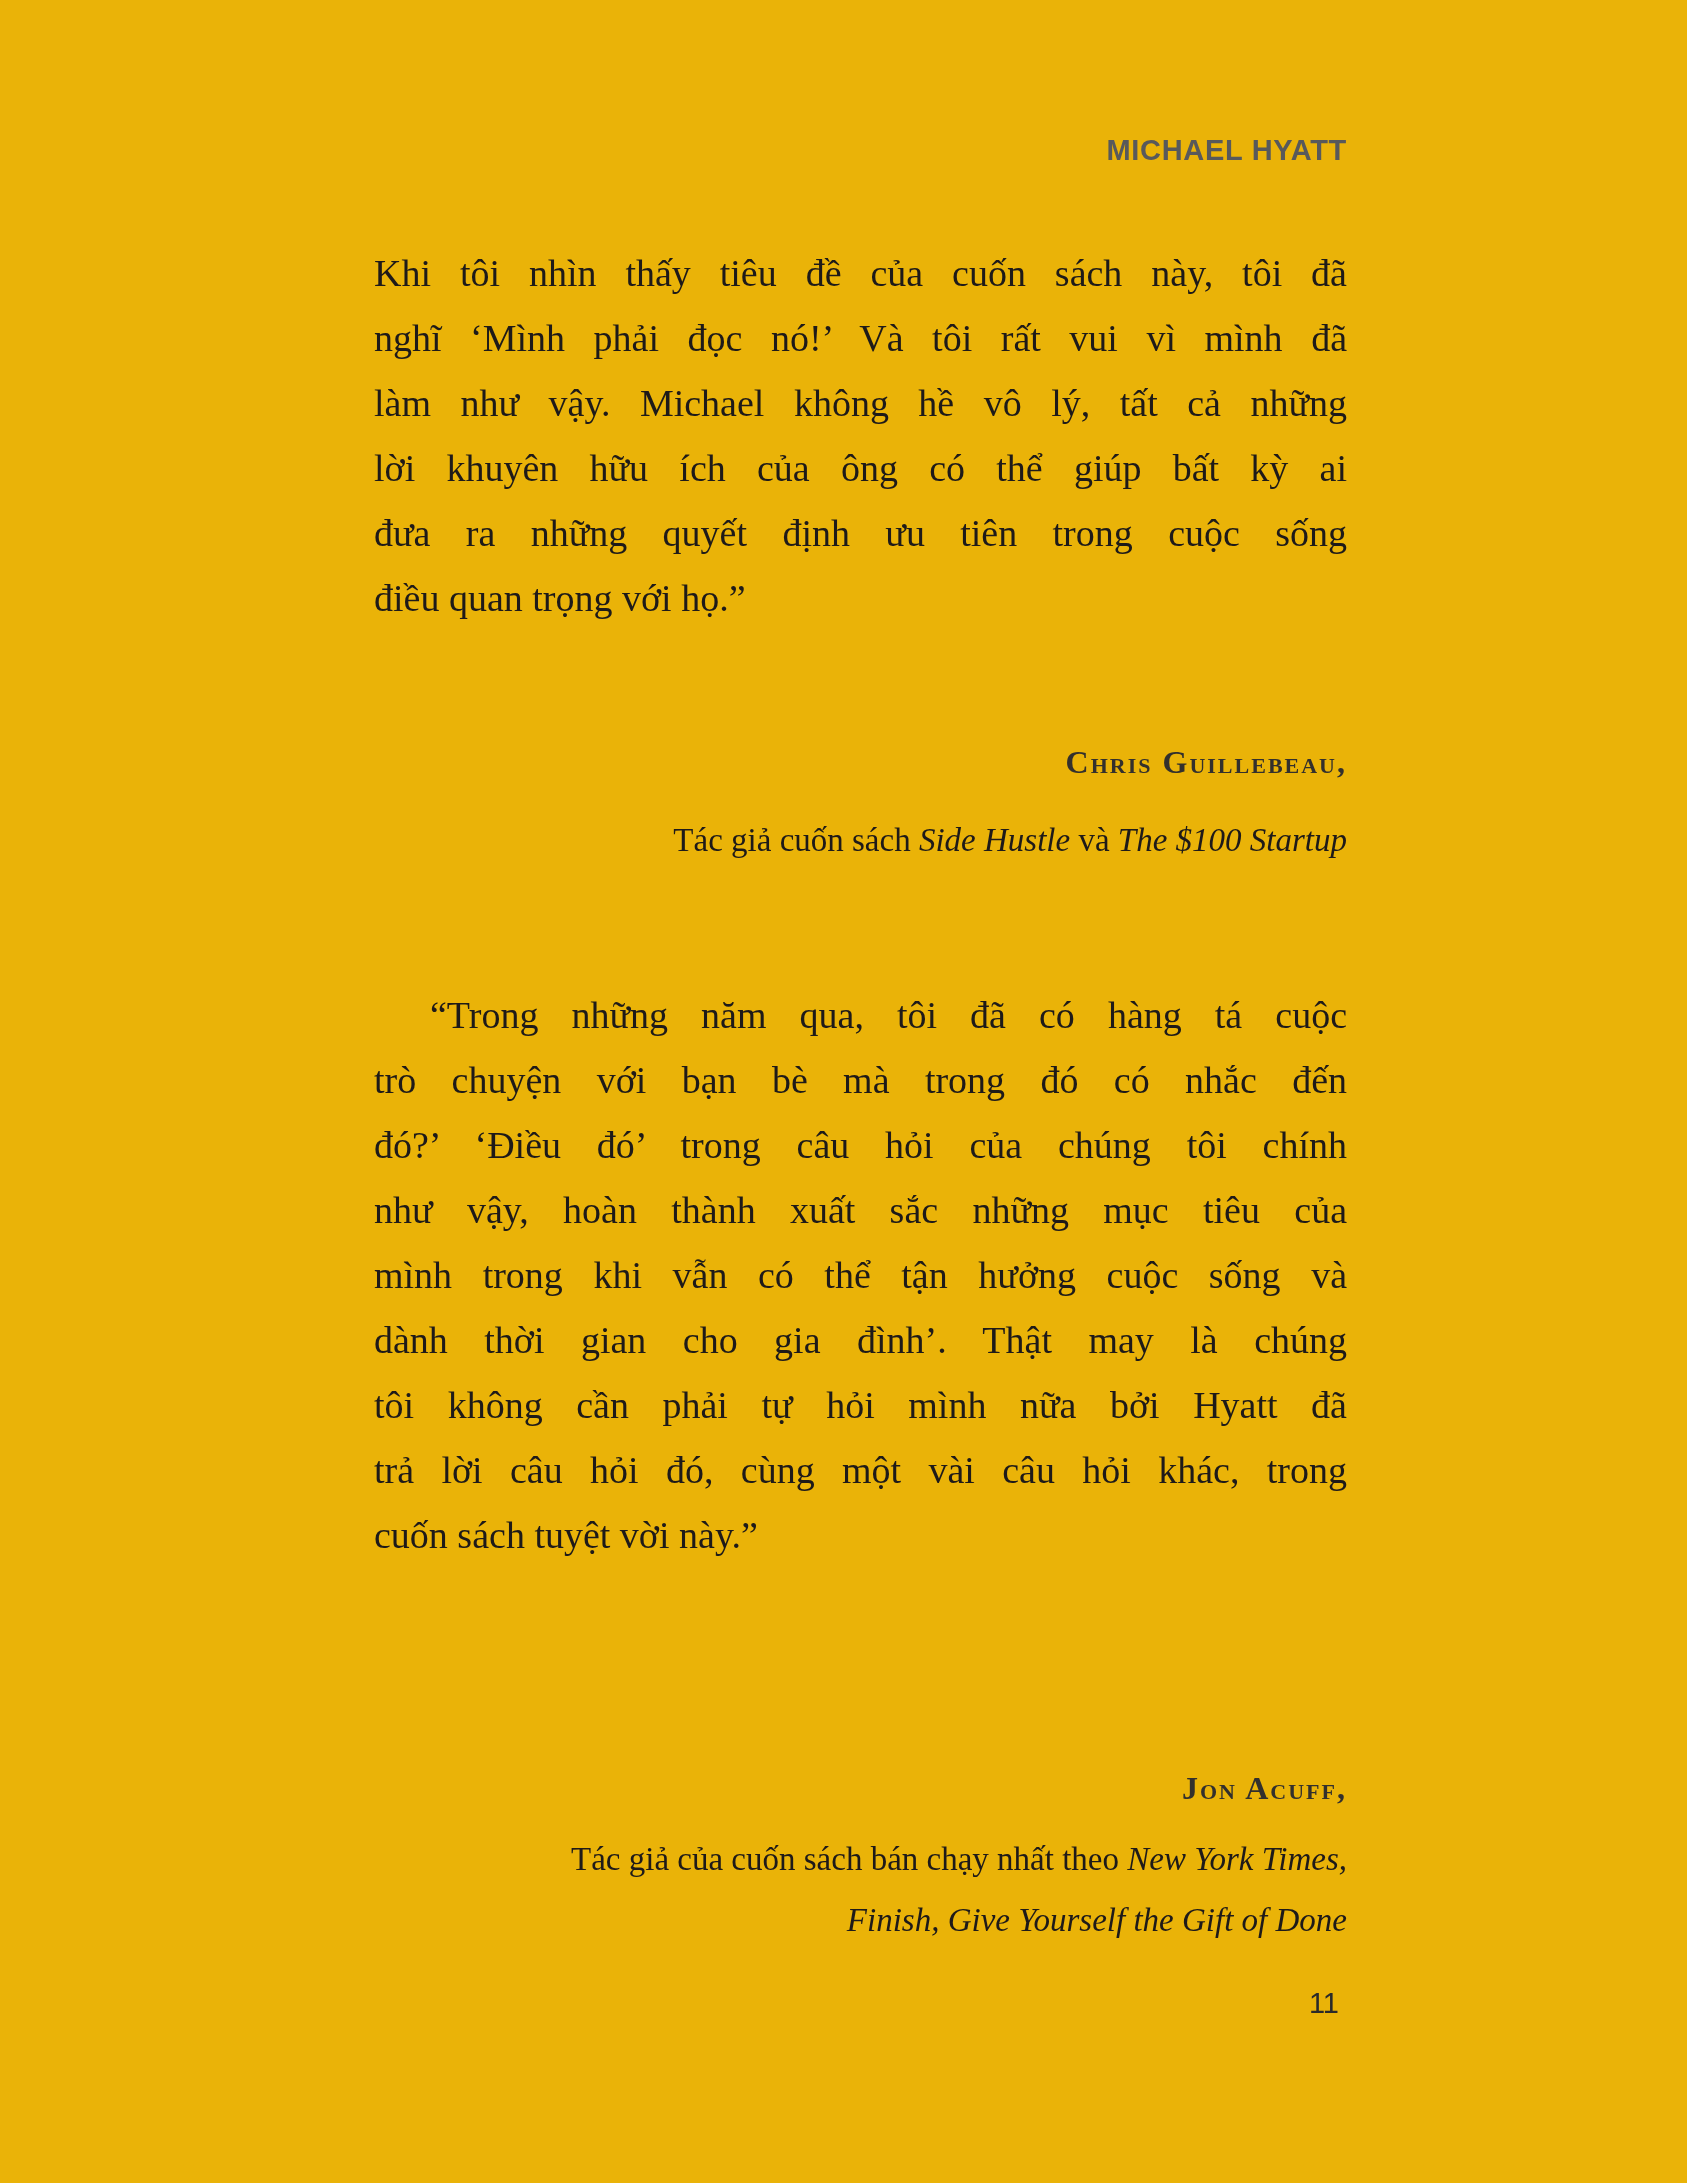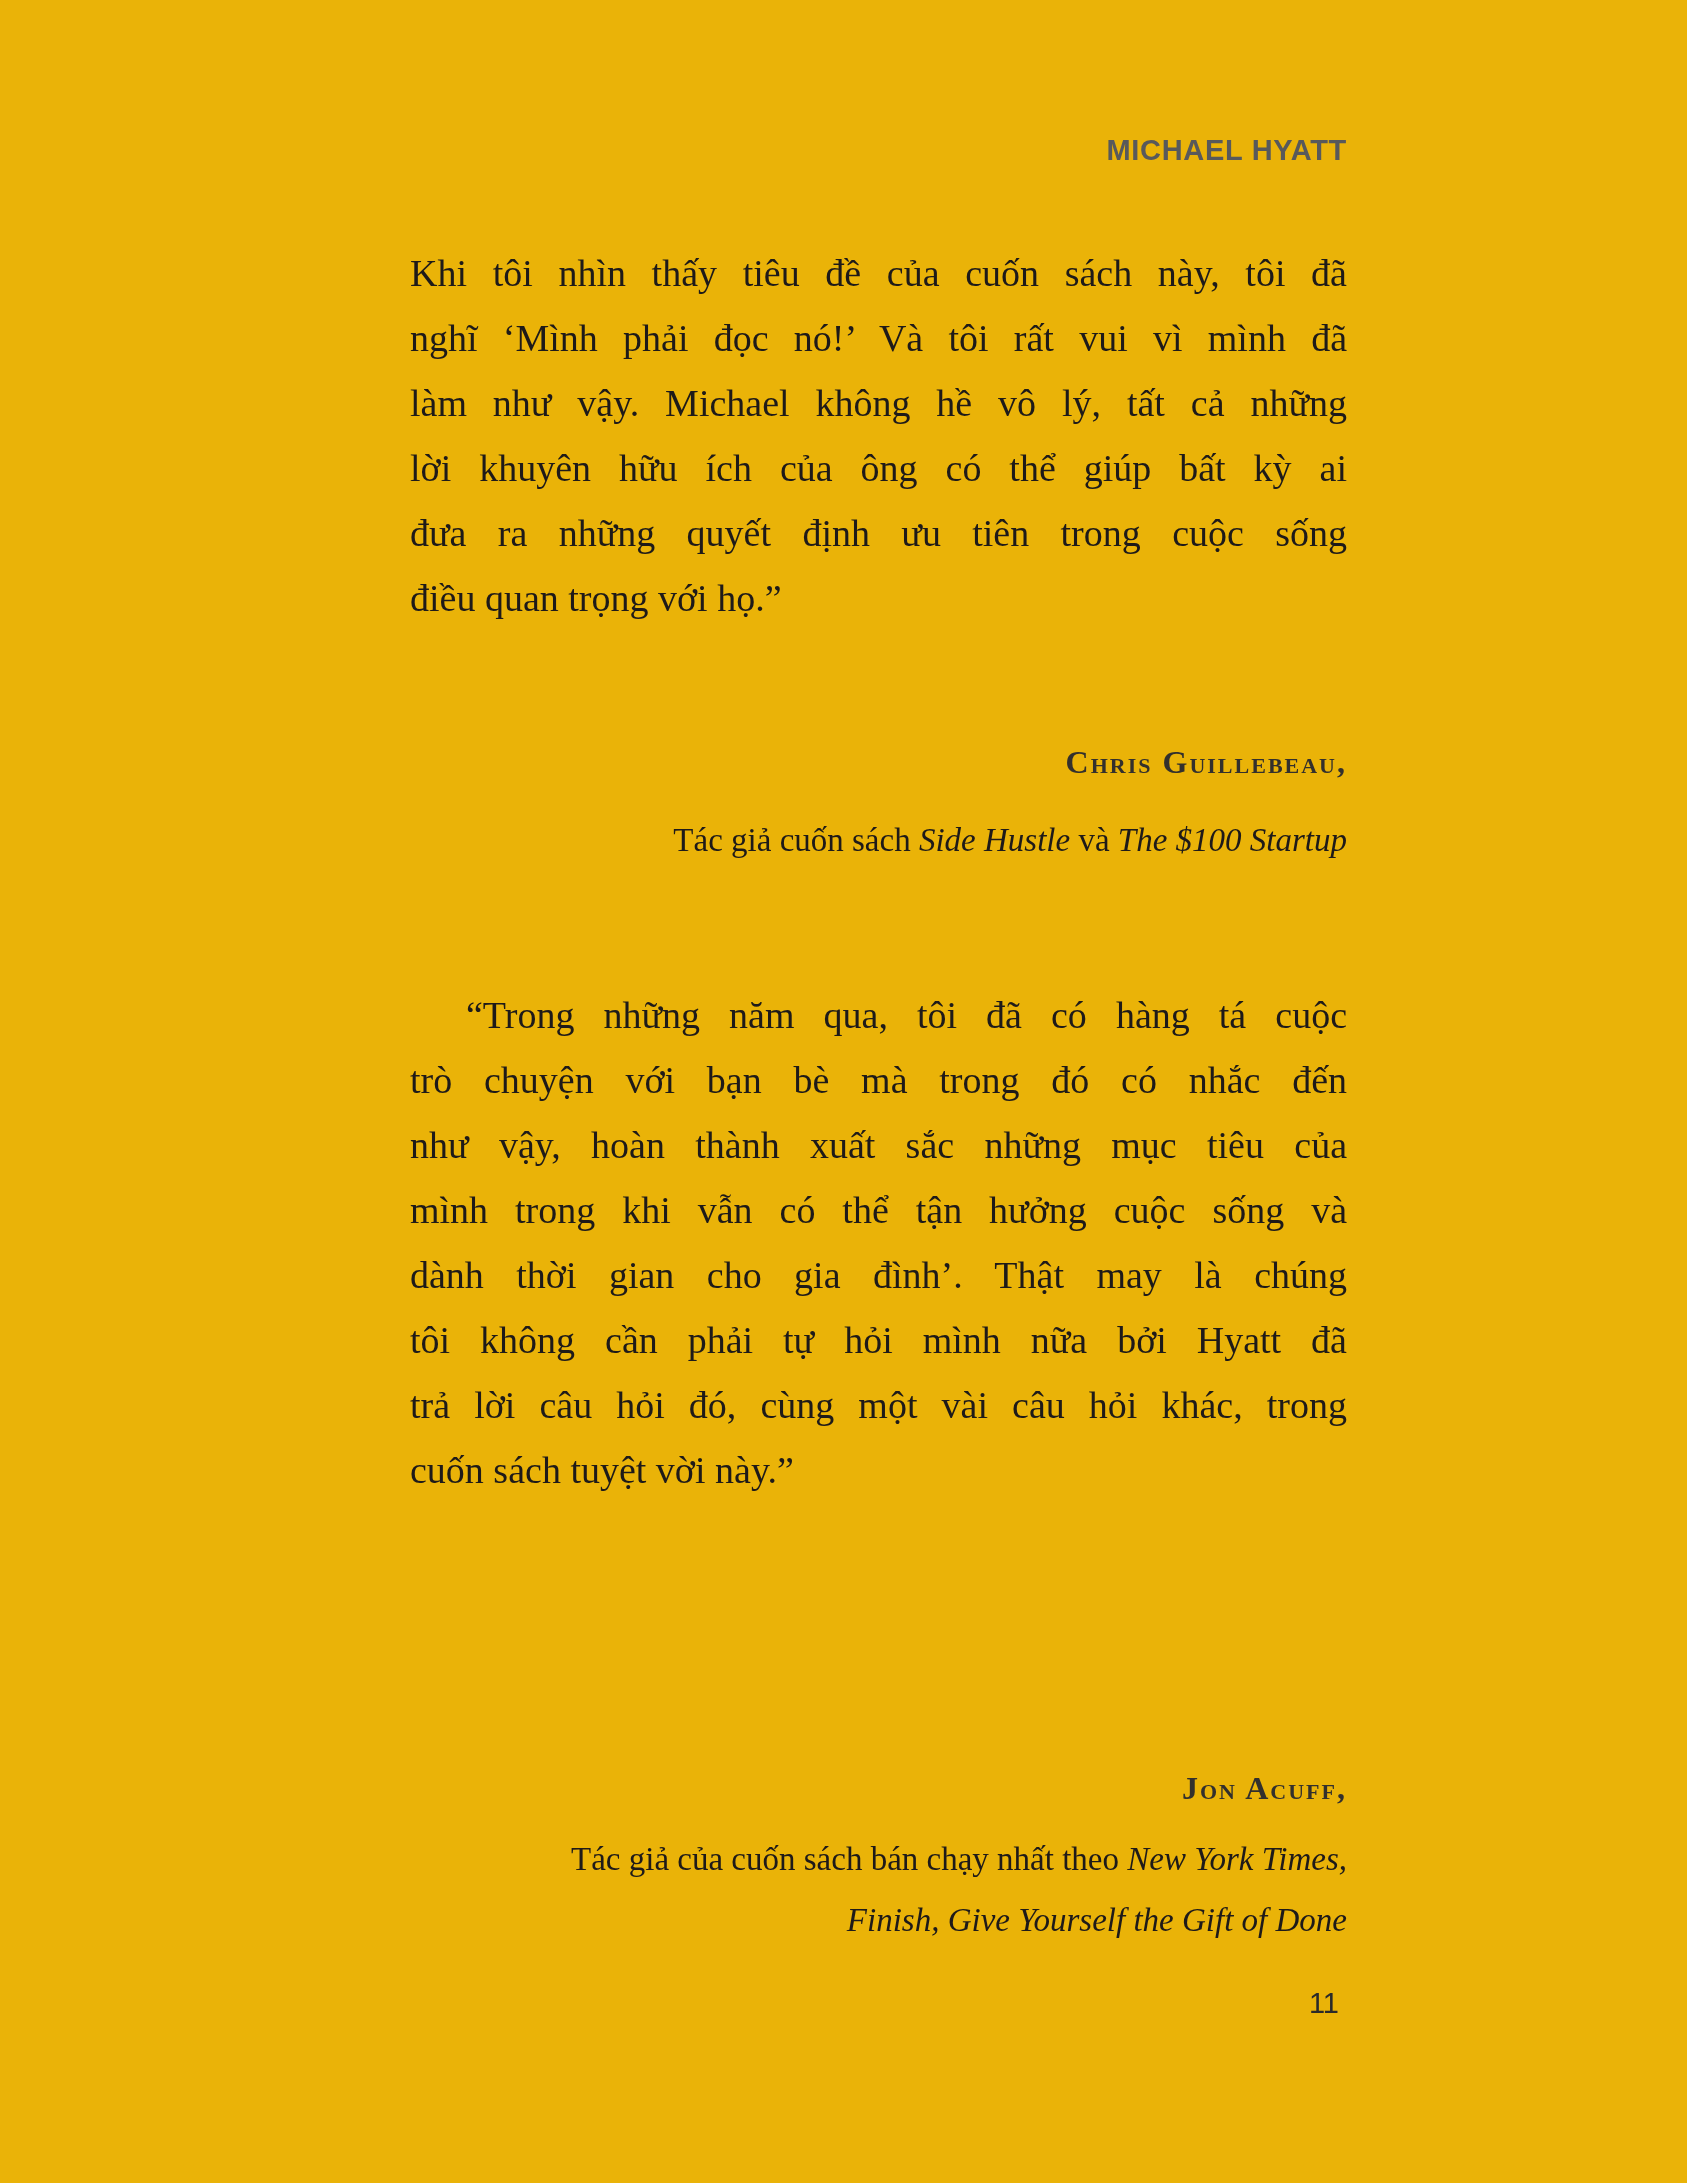--- a/index.html
+++ b/index.html
@@ -31,21 +31,20 @@
     width:973px;
     font-size:38px;
     line-height:65px;
   }
   .quote1{top:241px;}
   .quote2{top:983px;}
   .line{
     text-align:justify;
     text-align-last:justify;
     white-space:normal;
-    margin-left:36px;
   }
   .line.last{
     text-align-last:left;
   }
   .line.indent{
     padding-left:56px;
   }
   .attr{
     position:absolute;
     left:374px;
@@ -101,20 +100,21 @@
     <div class="line last">điều quan trọng với họ.”</div>
   </section>
 
   <div class="attr attr-chris">Chris Guillebeau,</div>
 
   <div class="byline byline-chris"><span>Tác giả cuốn sách </span><i>Side Hustle</i><span> và </span><i>The $100 Startup</i></div>
 
   <section class="quote quote2">
     <div class="line indent">“Trong những năm qua, tôi đã có hàng tá cuộc</div>
     <div class="line">trò chuyện với bạn bè mà trong đó có nhắc đến</div>
+    <div class="line">đó?’ ‘Điều đó’ trong câu hỏi của chúng tôi chính</div>
     <div class="line">như vậy, hoàn thành xuất sắc những mục tiêu của</div>
     <div class="line">mình trong khi vẫn có thể tận hưởng cuộc sống và</div>
     <div class="line">dành thời gian cho gia đình’. Thật may là chúng</div>
     <div class="line">tôi không cần phải tự hỏi mình nữa bởi Hyatt đã</div>
     <div class="line">trả lời câu hỏi đó, cùng một vài câu hỏi khác, trong</div>
     <div class="line last">cuốn sách tuyệt vời này.”</div>
   </section>
 
   <div class="attr attr-jon">Jon Acuff,</div>
 

